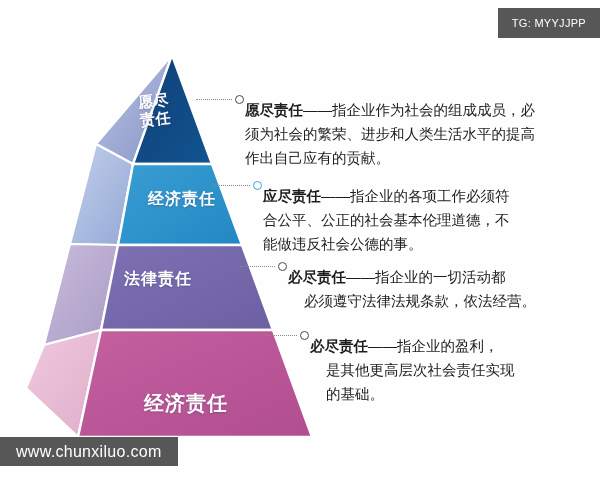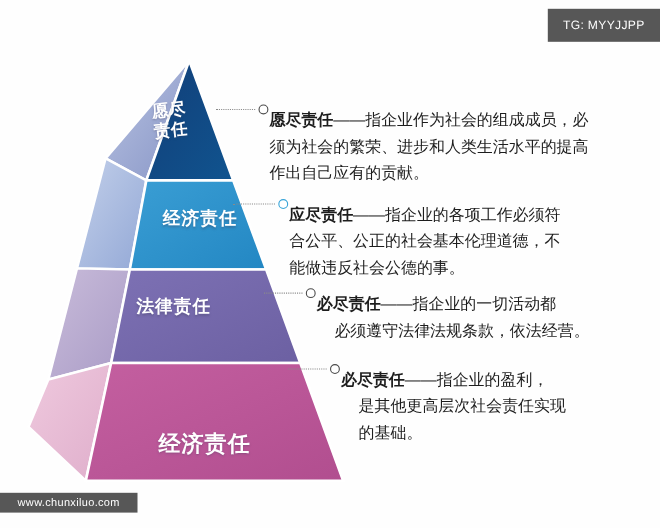--- a/index.html
+++ b/index.html
@@ -37,23 +37,23 @@
   }
   #badge-tg {
     right: 0;
     top: 8px;
     height: 30px;
     padding: 0 14px;
   }
   #badge-site {
     left: 0;
     bottom: 14px;
-    height: 18px;
+    height: 29px;
     padding: 0 16px;
-    font-size: 10px;
+    font-size: 16px;
     margin-top: 16px;
   }
 
   
   #pyramid-wrap {
     position: absolute;
     left: 0;
     top: 0;
     width: 330px;
     height: 480px;

